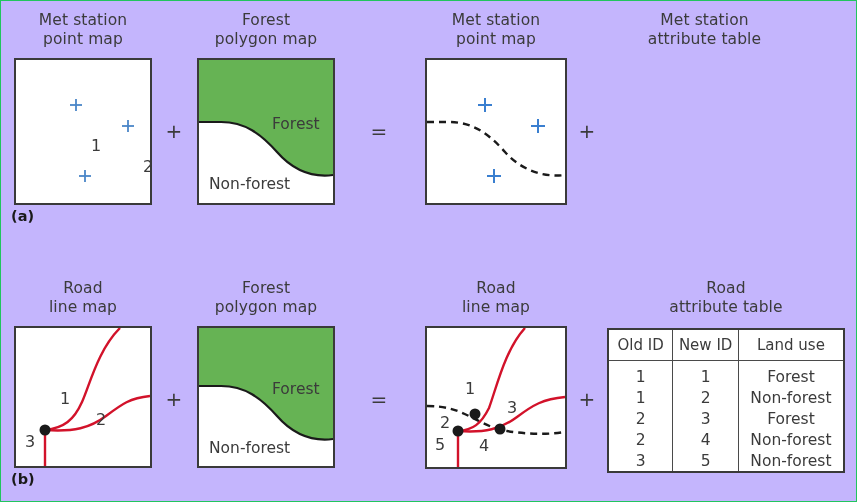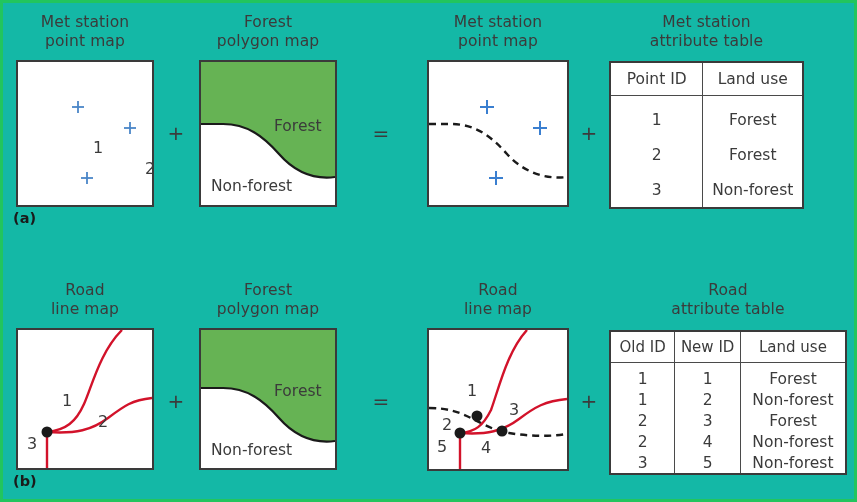--- a/index.html
+++ b/index.html
@@ -7,22 +7,22 @@
     padding: 0;
     background: #ffffff;
   }
   body {
     font-family: "DejaVu Sans", sans-serif;
   }
   #figure {
     position: relative;
     width: 857px;
     height: 502px;
-    background: #14b8a6;
-    border: 3px solid #22c55e;
+    background: #c4b5fd;
+    border: 1px solid #22c55e;
     box-sizing: border-box;
     overflow: hidden;
   }
   .caption {
     position: absolute;
     text-align: center;
     font-size: 15.5px;
     line-height: 19px;
     color: #3b3b3b;
     font-family: "DejaVu Sans", sans-serif;
@@ -173,46 +173,20 @@
     </svg>
   </div>
 
   <div class="op" style="left:573px; top:118px; width:26px;">+</div>
 
   <div class="caption" style="left:606px; top:10px; width:195px;">
     <div>Met station</div>
     <div>attribute table</div>
   </div>
 
-  <table class="attr outer" id="table-a">
-    <thead>
-      <tr>
-        <th style="width:94px;">Point ID</th>
-        <th style="width:101px;">Land use</th>
-      </tr>
-    </thead>
-    <tbody>
-      <tr class="pad-row">
-        <td></td>
-        <td></td>
-      </tr>
-      <tr>
-        <td>1</td>
-        <td>Forest</td>
-      </tr>
-      <tr>
-        <td>2</td>
-        <td>Forest</td>
-      </tr>
-      <tr>
-        <td>3</td>
-        <td>Non-forest</td>
-      </tr>
-    </tbody>
-  </table>
 
   <div class="caption" style="left:13px; top:278px; width:138px;">
     <div>Road</div>
     <div>line map</div>
   </div>
 
   <div class="mapbox" id="map-b1" style="left:13px; top:325px; width:138px; height:142px;">
     <svg width="134" height="138" viewBox="0 0 134 138">
       <g fill="none" stroke="#d2122a" stroke-width="2.4">
         <path d="M29,102 C48,100 58,92 66,74 C74,56 82,22 104,0"></path>

